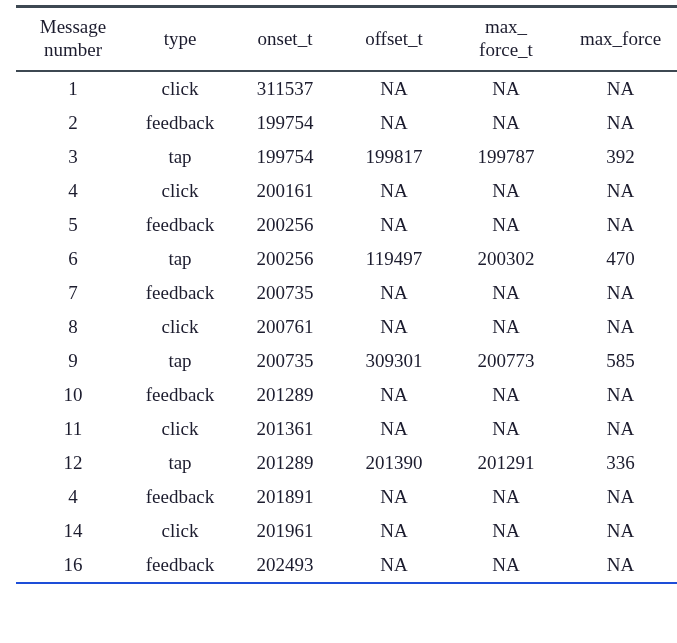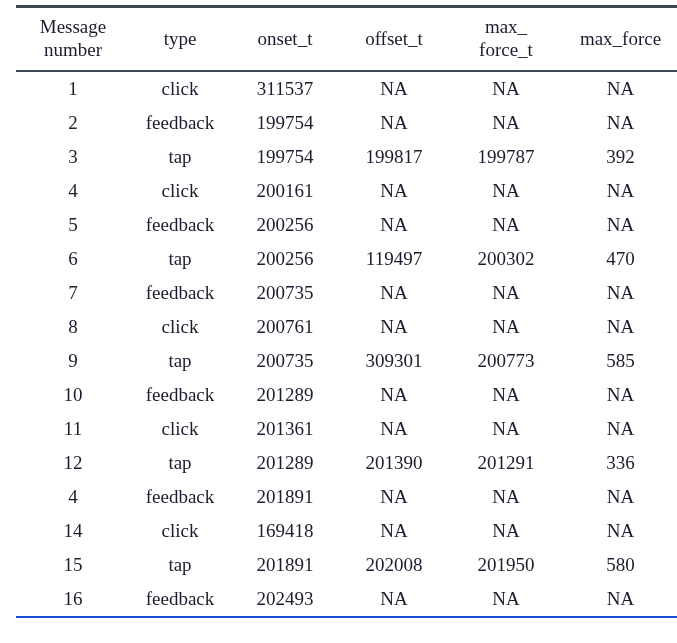--- a/index.html
+++ b/index.html
@@ -210,32 +210,24 @@
           <td>4</td>
           <td>feedback</td>
           <td>201891</td>
           <td>NA</td>
           <td>NA</td>
           <td>NA</td>
         </tr>
         <tr>
           <td>14</td>
           <td>click</td>
-          <td>169418</td>
-          <td>NA</td>
-          <td>NA</td>
-          <td>NA</td>
-        </tr>
-        <tr>
-          <td>15</td>
-          <td>tap</td>
-          <td>201891</td>
-          <td>202008</td>
-          <td>201950</td>
-          <td>580</td>
+          <td>201961</td>
+          <td>NA</td>
+          <td>NA</td>
+          <td>NA</td>
         </tr>
         <tr class="last-row">
           <td>16</td>
           <td>feedback</td>
           <td>202493</td>
           <td>NA</td>
           <td>NA</td>
           <td>NA</td>
         </tr>
       </tbody>

